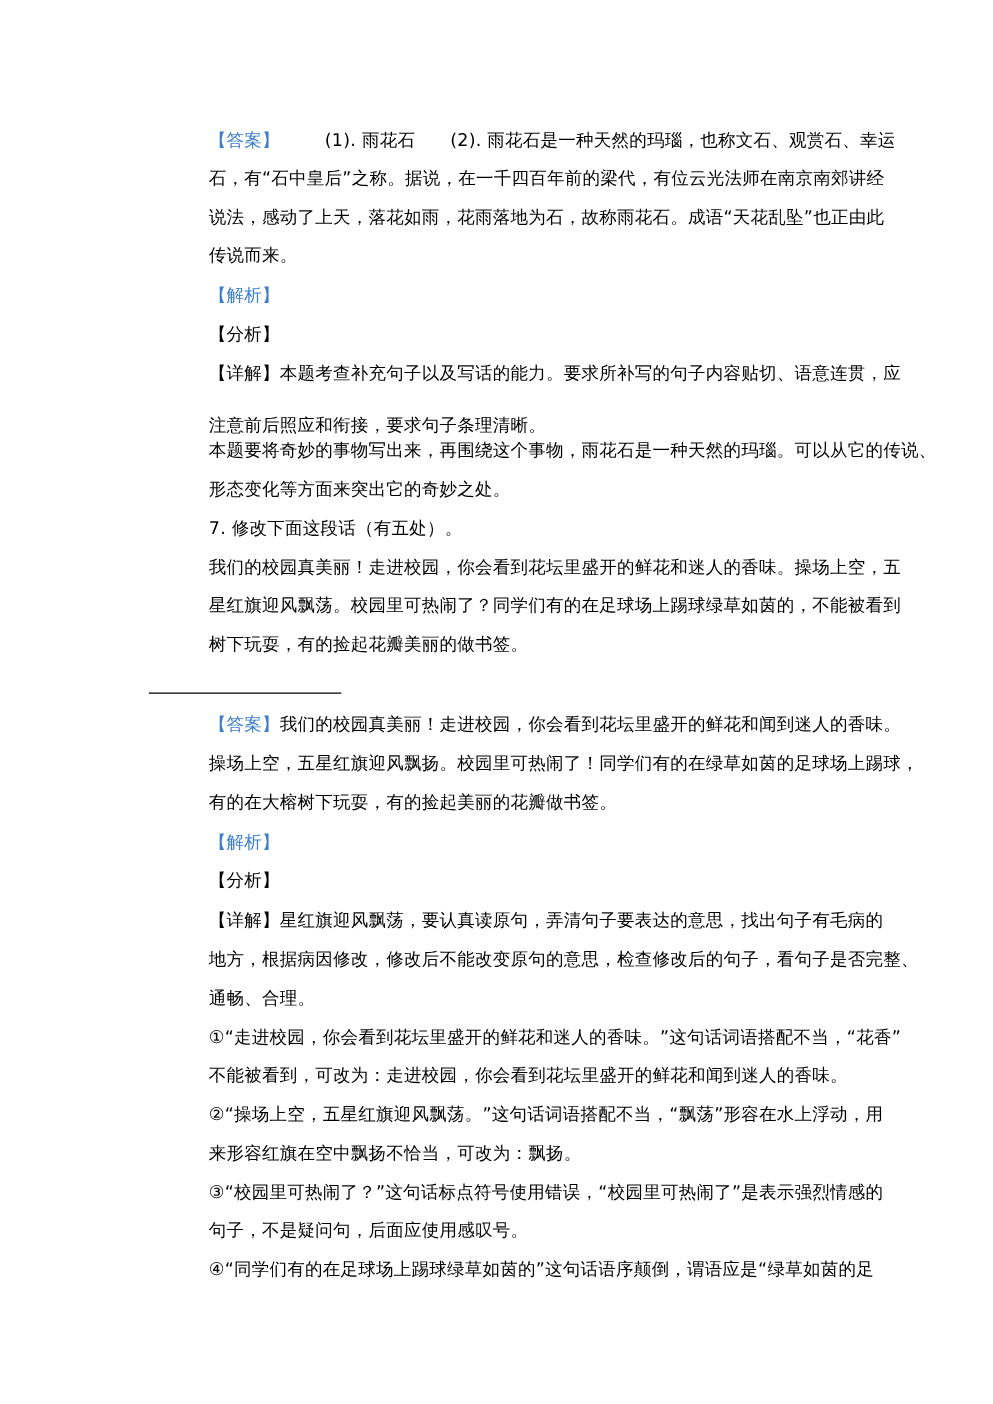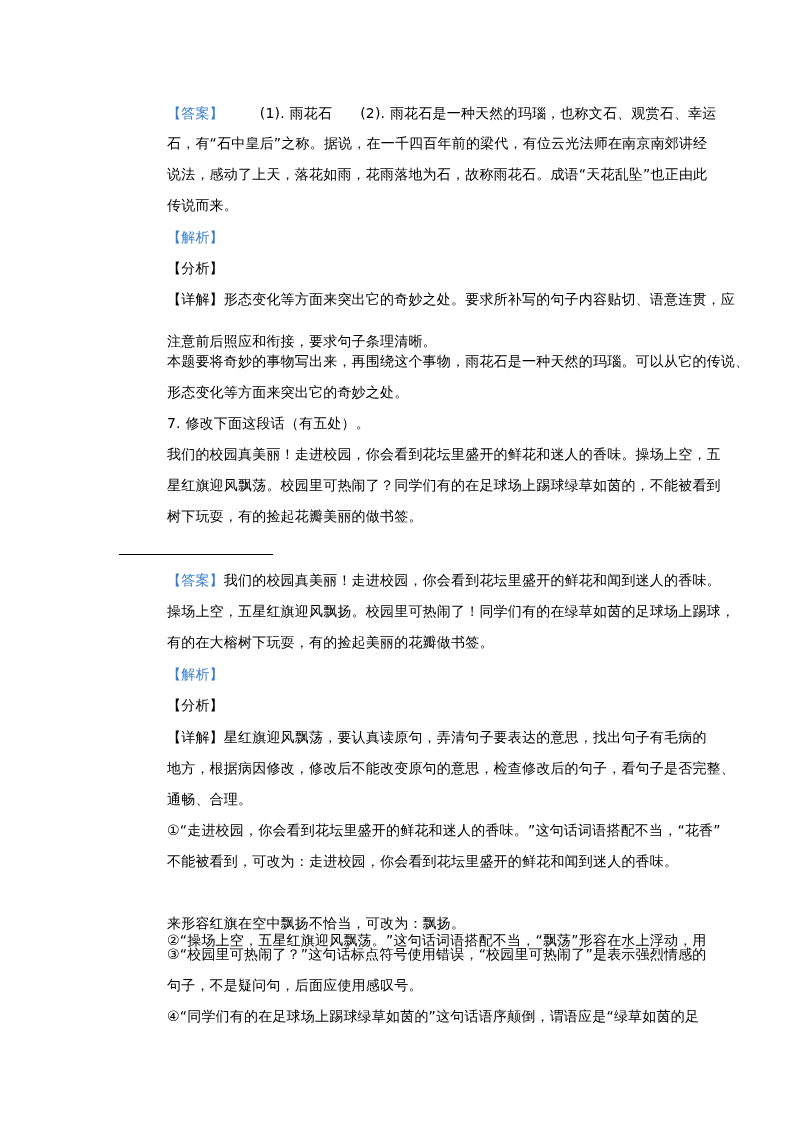--- a/index.html
+++ b/index.html
@@ -20,21 +20,21 @@
   <div class="line" style="top:103px">
     <span class="tag">【答案】</span><span class="gap"></span><span>(1). 雨花石</span><span class="gap2"></span><span>(2). 雨花石是一种天然的玛瑙，也称文石、观赏石、幸运</span>
   </div>
   <div class="line" style="top:133px">石，有“石中皇后”之称。据说，在一千四百年前的梁代，有位云光法师在南京南郊讲经</div>
   <div class="line" style="top:164px">说法，感动了上天，落花如雨，花雨落地为石，故称雨花石。成语“天花乱坠”也正由此</div>
   <div class="line" style="top:195px">传说而来。</div>
 
   <div class="line tag" style="top:227px">【解析】</div>
   <div class="line" style="top:258px">【分析】</div>
   <div class="line" style="top:289px">
-    <span>【详解】</span><span>形态变化等方面来突出它的奇妙之处。要求所补写的句子内容贴切、语意连贯，应</span>
+    <span>【详解】</span><span>本题考查补充句子以及写话的能力。要求所补写的句子内容贴切、语意连贯，应</span>
   </div>
   <div class="line" style="top:331px">注意前后照应和衔接，要求句子条理清晰。</div>
   <div class="line" style="top:351px">本题要将奇妙的事物写出来，再围绕这个事物，雨花石是一种天然的玛瑙。可以从它的传说、</div>
   <div class="line" style="top:382px">形态变化等方面来突出它的奇妙之处。</div>
 
   <div class="line" style="top:413px">7. 修改下面这段话（有五处）。</div>
   <div class="line" style="top:444px">我们的校园真美丽！走进校园，你会看到花坛里盛开的鲜花和迷人的香味。操场上空，五</div>
   <div class="line" style="top:475px">星红旗迎风飘荡。校园里可热闹了？同学们有的在足球场上踢球绿草如茵的，不能被看到</div>
   <div class="line" style="top:506px">树下玩耍，有的捡起花瓣美丽的做书签。</div>
 
@@ -48,18 +48,18 @@
 
   <div class="line tag" style="top:664px">【解析】</div>
   <div class="line" style="top:695px">【分析】</div>
   <div class="line" style="top:727px">
     <span>【详解】</span><span>星红旗迎风飘荡，要认真读原句，弄清句子要表达的意思，找出句子有毛病的</span>
   </div>
   <div class="line" style="top:758px">地方，根据病因修改，修改后不能改变原句的意思，检查修改后的句子，看句子是否完整、</div>
   <div class="line" style="top:789px">通畅、合理。</div>
   <div class="line" style="top:820px">①“走进校园，你会看到花坛里盛开的鲜花和迷人的香味。”这句话词语搭配不当，“花香”</div>
   <div class="line" style="top:851px">不能被看到，可改为：走进校园，你会看到花坛里盛开的鲜花和闻到迷人的香味。</div>
-  <div class="line" style="top:930px">②“操场上空，五星红旗迎风飘荡。”这句话词语搭配不当，“飘荡”形容在水上浮动，用</div>
+  <div class="line" style="top:882px">②“操场上空，五星红旗迎风飘荡。”这句话词语搭配不当，“飘荡”形容在水上浮动，用</div>
   <div class="line" style="top:913px">来形容红旗在空中飘扬不恰当，可改为：飘扬。</div>
   <div class="line" style="top:944px">③“校园里可热闹了？”这句话标点符号使用错误，“校园里可热闹了”是表示强烈情感的</div>
   <div class="line" style="top:975px">句子，不是疑问句，后面应使用感叹号。</div>
   <div class="line" style="top:1006px">④“同学们有的在足球场上踢球绿草如茵的”这句话语序颠倒，谓语应是“绿草如茵的足</div>
 </div>
 
 </body></html>

